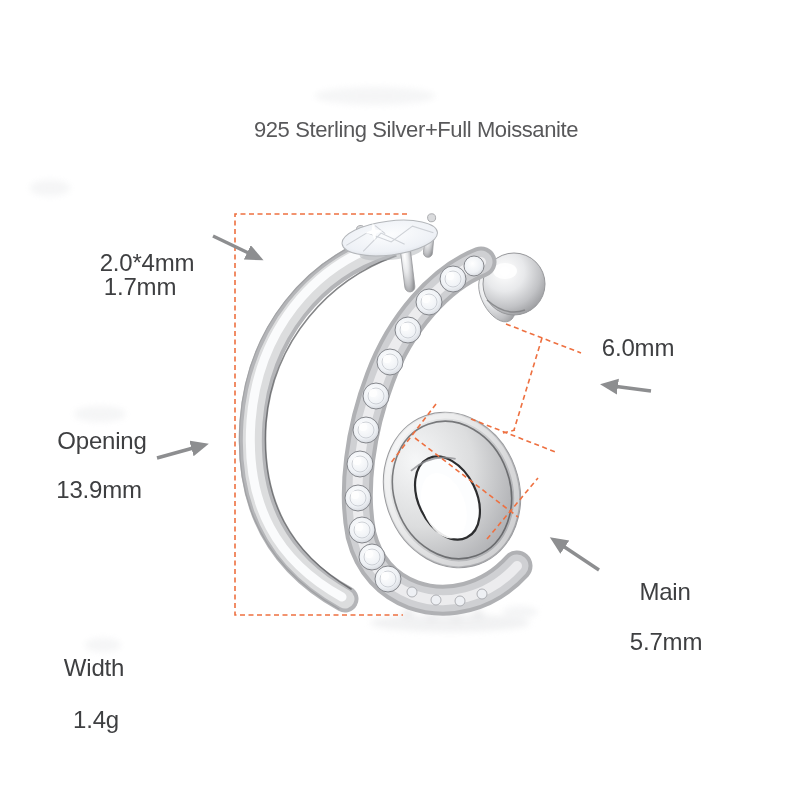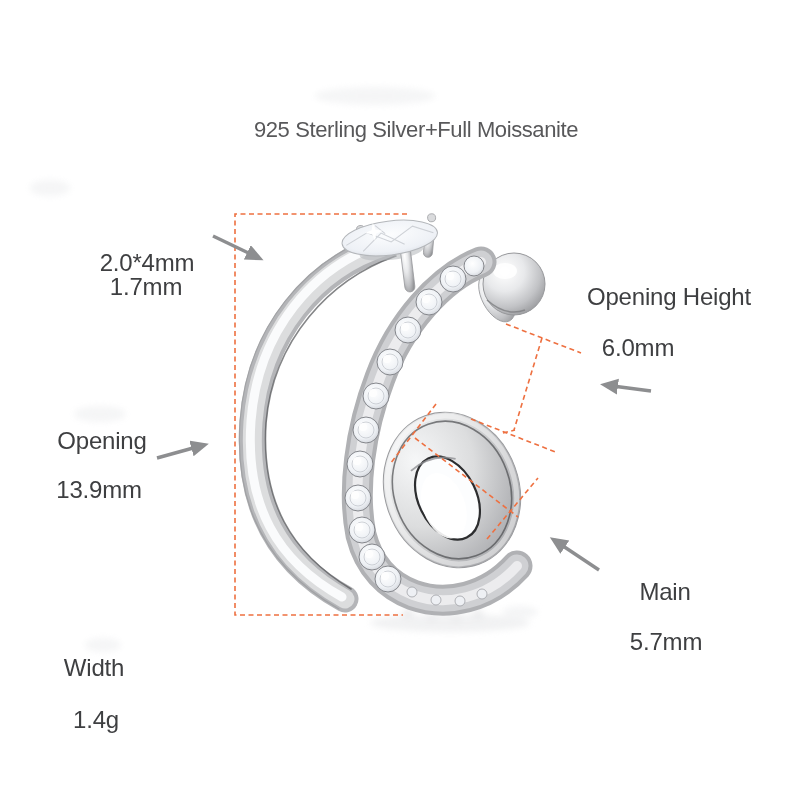--- a/index.html
+++ b/index.html
@@ -194,23 +194,22 @@
       <path d="M 213 236 L 259 258" marker-end="url(#ah)"></path>
       <path d="M 157 458 L 204 445" marker-end="url(#ah)"></path>
       <path d="M 651 391 L 605 385" marker-end="url(#ah)"></path>
       <path d="M 599 570 L 554 540" marker-end="url(#ah)"></path>
     </g>
   </svg>
 
   <div class="txt title" style="left:416px;top:129px">925 Sterling Silver+Full Moissanite</div>
 
   <div class="txt val" style="left:147px;top:262px">2.0*4mm</div>
-  <div class="txt val" style="left:146px;top:286px">1.7mm</div>
-
-  <div class="txt" style="left:669px;top:296px">Opening Height</div>
+  <div class="txt val" style="left:140px;top:286px">1.7mm</div>
+
   <div class="txt val" style="left:638px;top:347px">6.0mm</div>
 
   <div class="txt" style="left:102px;top:440px">Opening</div>
   <div class="txt val" style="left:99px;top:489px">13.9mm</div>
 
   <div class="txt" style="left:665px;top:591px">Main</div>
   <div class="txt val" style="left:666px;top:641px">5.7mm</div>
 
   <div class="txt" style="left:94px;top:667px">Width</div>
   <div class="txt val" style="left:96px;top:719px">1.4g</div>

